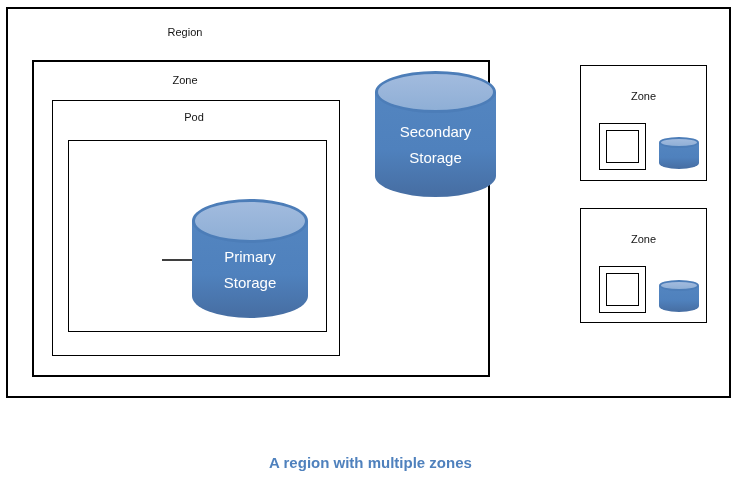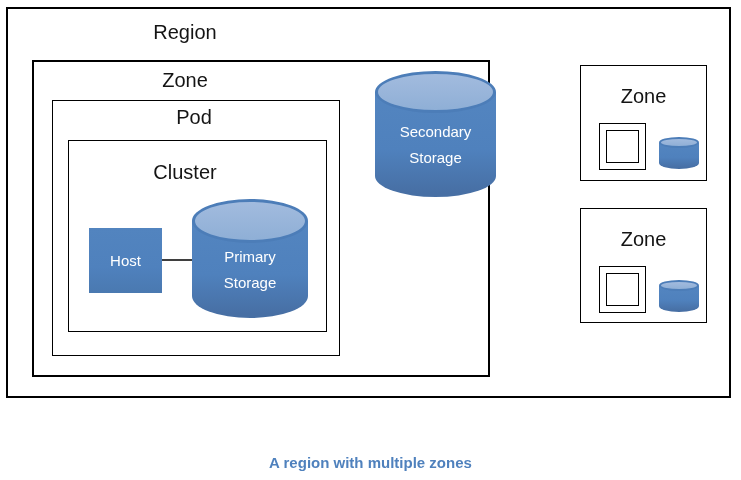--- a/index.html
+++ b/index.html
@@ -2,21 +2,21 @@
 <html><head>
 <meta charset="utf-8">
 <style>
   html,body{margin:0;padding:0;background:#ffffff;}
   #canvas{
     position:relative;width:741px;height:480px;background:#ffffff;
     font-family:"Liberation Sans",sans-serif;overflow:hidden;
   }
   .box{position:absolute;border:2px solid #000;background:transparent;box-sizing:border-box;}
   .box.thin{border-width:1.5px;}
-  .lbl{position:absolute;font-size:20px;color:#141414;text-align:center;line-height:18px;white-space:nowrap;}
+  .lbl{position:absolute;font-size:11px;color:#141414;text-align:center;line-height:18px;white-space:nowrap;}
   .lbl.centered{left:0;right:0;}
   
   .host{
     position:absolute;left:89px;top:228px;width:73px;height:65px;
     background:linear-gradient(180deg,#5284bf,#4f81bd 60%,#4a79b0);
     display:flex;align-items:center;justify-content:center;
     color:#fff;font-size:15px;
   }
   .connector{position:absolute;left:162px;top:259px;width:30px;height:2px;background:#3f3f3f;}
   
@@ -61,25 +61,21 @@
   <div class="box" style="left:6px;top:7px;width:725px;height:391px;"></div>
   <div class="lbl" style="left:105px;width:160px;top:23px;">Region</div>
 
   <div class="box" style="left:32px;top:60px;width:458px;height:317px;"></div>
   <div class="lbl" style="left:105px;width:160px;top:71px;">Zone</div>
 
   <div class="box thin" style="left:52px;top:100px;width:288px;height:256px;"></div>
   <div class="lbl" style="left:114px;width:160px;top:108px;">Pod</div>
 
   <div class="box thin" style="left:68px;top:140px;width:259px;height:192px;"></div>
-  <div class="lbl" style="left:105px;width:160px;top:163px;">Cluster</div>
 
-  <div class="host">
-    <span>Host</span>
-  </div>
   <div class="connector"></div>
 
   <div class="cyl cyl-primary">
     <div class="cyl-body"></div>
     <div class="cyl-top"></div>
     <div class="cyl-label">
       <span>Primary</span>
       <span>Storage</span>
     </div>
   </div>

